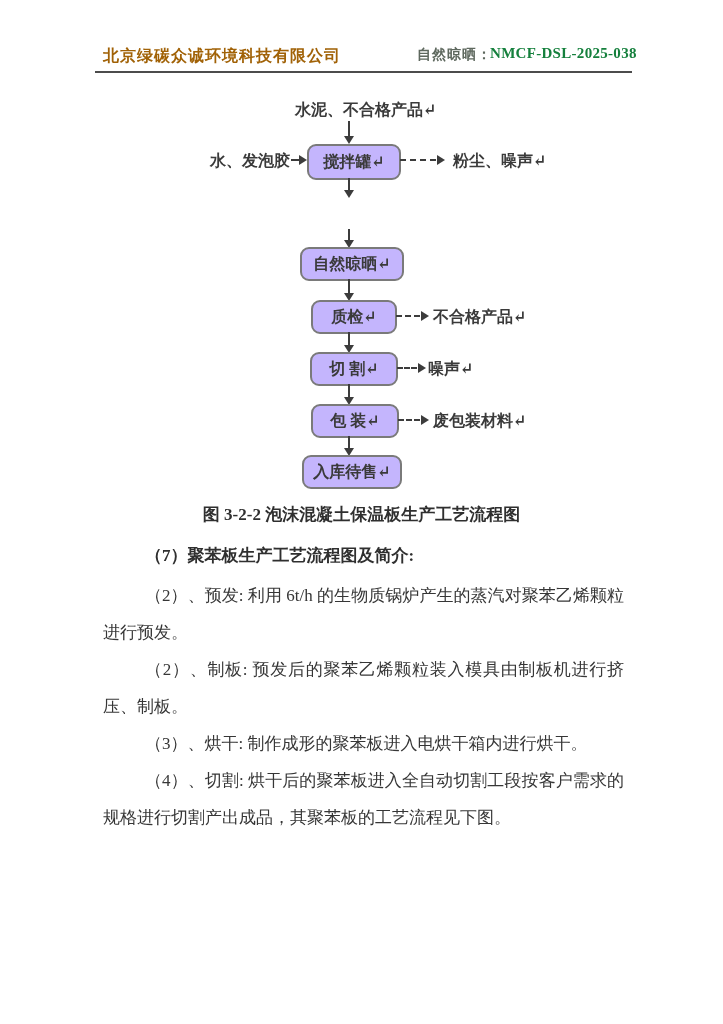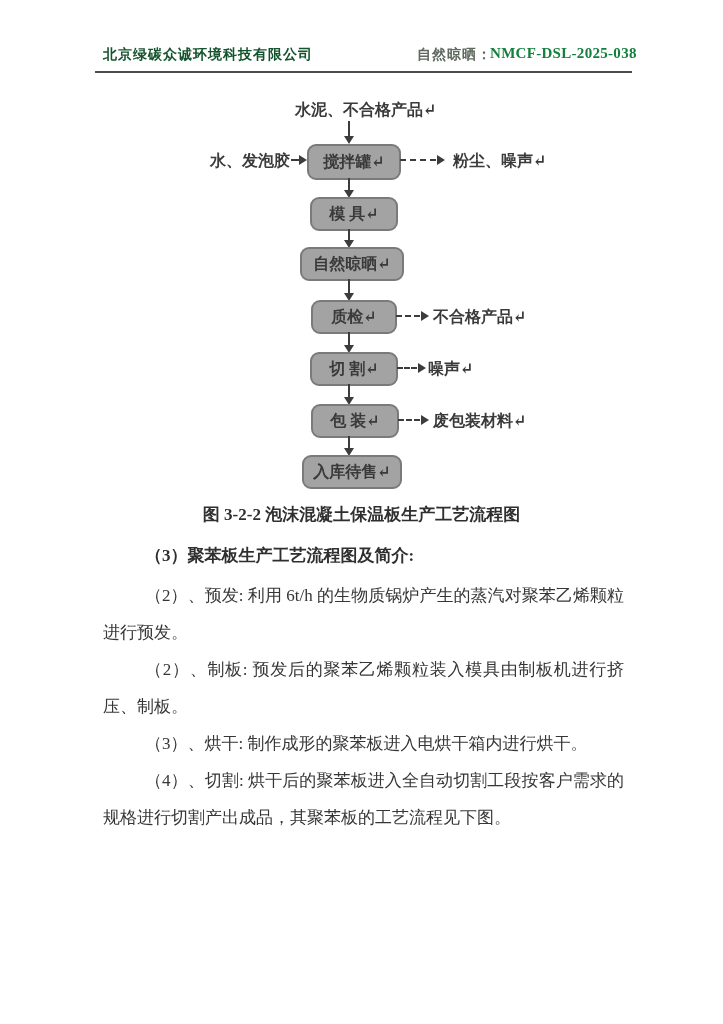--- a/index.html
+++ b/index.html
@@ -3,37 +3,37 @@
 <meta charset="utf-8">
 <style>
   html,body{margin:0;padding:0;background:#ffffff;}
   .page{
     position:relative;width:723px;height:1024px;background:#ffffff;
     font-family:"Liberation Serif","DejaVu Serif",serif;color:#333;
     margin:0 auto;overflow:hidden;
   }
   
   .hdr-company{
-    position:absolute;left:103px;top:46px;font-size:14px;letter-spacing:1px;
-    color:#14532d;font-weight:600;
+    position:absolute;left:103px;top:46px;font-size:16px;letter-spacing:1px;
+    color:#a16207;font-weight:600;
   }
   .hdr-file-label{
     position:absolute;left:417px;top:46px;font-size:14px;letter-spacing:1px;
     color:#5e685e;font-weight:600;
   }
   .hdr-file-value{
     position:absolute;left:490px;top:45px;font-size:15px;font-weight:bold;
     color:#15803d;letter-spacing:.3px;
   }
   .hdr-rule{
     position:absolute;left:95px;top:71px;width:537px;height:2px;background:#4c4c4c;
   }
   
   .fc-box{
-    position:absolute;border:2px solid #7a7a7a;border-radius:9px;background:#a3a3a3;
+    position:absolute;border:2px solid #7a7a7a;border-radius:9px;background:#c4b5fd;
     display:flex;align-items:center;justify-content:center;
     font-size:16px;font-weight:bold;color:#3a3a3a;white-space:nowrap;
   }
   .fc-label{
     position:absolute;font-size:16px;font-weight:bold;color:#3a3a3a;white-space:nowrap;
   }
   .va{position:absolute;width:0;border-left:2px solid #3c3c3c;}
   .va::after{
     content:"";position:absolute;left:-6px;bottom:-8px;width:0;height:0;
     border:5px solid transparent;border-top:8px solid #3c3c3c;border-bottom:none;
@@ -81,21 +81,20 @@
   <div class="va" style="left:348px;top:121px;height:15px;"></div>
   <div class="fc-box" style="left:307px;top:144px;width:90px;height:32px;">搅拌罐↵</div>
 
   <div class="fc-label" style="left:210px;top:151px;width:78px;text-align:right;">水、发泡胶</div>
   <div class="ha-solid" style="left:291px;top:159px;width:8px;"></div>
 
   <div class="ha-dash" style="left:400px;top:159px;width:36px;"></div>
   <div class="fc-label" style="left:453px;top:151px;">粉尘、噪声↵</div>
 
   <div class="va" style="left:348px;top:178px;height:12px;"></div>
-  <div class="fc-box" style="left:310px;top:197px;width:84px;height:30px;">模 具↵</div>
 
   <div class="va" style="left:348px;top:229px;height:11px;"></div>
   <div class="fc-box" style="left:300px;top:247px;width:100px;height:30px;">自然晾晒↵</div>
 
   <div class="va" style="left:348px;top:279px;height:14px;"></div>
   <div class="fc-box" style="left:311px;top:300px;width:82px;height:30px;">质检↵</div>
 
   <div class="ha-dash" style="left:396px;top:315px;width:24px;"></div>
   <div class="fc-label" style="left:433px;top:307px;">不合格产品↵</div>
 
@@ -109,21 +108,21 @@
   <div class="fc-box" style="left:311px;top:404px;width:84px;height:30px;">包 装↵</div>
 
   <div class="ha-dash" style="left:398px;top:419px;width:22px;"></div>
   <div class="fc-label" style="left:433px;top:411px;">废包装材料↵</div>
 
   <div class="va" style="left:348px;top:436px;height:12px;"></div>
   <div class="fc-box" style="left:302px;top:455px;width:96px;height:30px;text-align:center;">入库待售↵</div>
 
   <div class="caption">图 3-2-2 泡沫混凝土保温板生产工艺流程图</div>
 
-  <div class="section-heading">（3）聚苯板生产工艺流程图及简介:</div>
+  <div class="section-heading">（7）聚苯板生产工艺流程图及简介:</div>
 
   <div class="body-text">
     <p>（2）、预发: 利用 6t/h 的生物质锅炉产生的蒸汽对聚苯乙烯颗粒进行预发。</p>
     <p>（2）、制板: 预发后的聚苯乙烯颗粒装入模具由制板机进行挤压、制板。</p>
     <p>（3）、烘干: 制作成形的聚苯板进入电烘干箱内进行烘干。</p>
     <p>（4）、切割: 烘干后的聚苯板进入全自动切割工段按客户需求的规格进行切割产出成品，其聚苯板的工艺流程见下图。</p>
   </div>
 
 
 </div>

